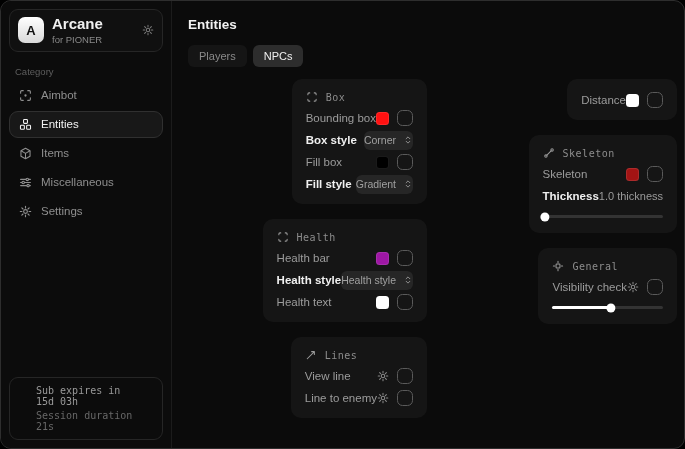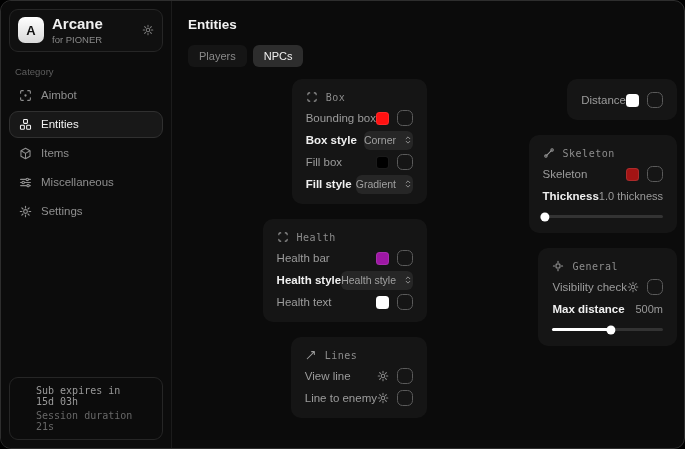--- a/index.html
+++ b/index.html
@@ -327,24 +327,20 @@
             <span class="controls">
               <span class="mini-gear">
                 <svg width="12" height="12" viewBox="0 0 16 16" fill="none" stroke="currentColor" stroke-width="1.4" stroke-linecap="round">
                   <circle cx="8" cy="8" r="2.3"></circle>
                   <path d="M8 1.6v2 M8 12.4v2 M1.6 8h2 M12.4 8h2 M3.5 3.5l1.4 1.4 M11.1 11.1l1.4 1.4 M12.5 3.5l-1.4 1.4 M4.9 11.1l-1.4 1.4"></path>
                 </svg>
               </span>
               <span class="checkbox"></span>
             </span>
           </div>
-          <div class="row">
-            <span class="row-label strong">Max distance</span>
-            <span class="value-text">500m</span>
-          </div>
           <div class="slider">
             <span class="fill" style="width: 52%;"></span>
             <span class="thumb" style="left: 52%;"></span>
           </div>
         </div>
 
       </div>
     </div>
   </div>
 </div>

